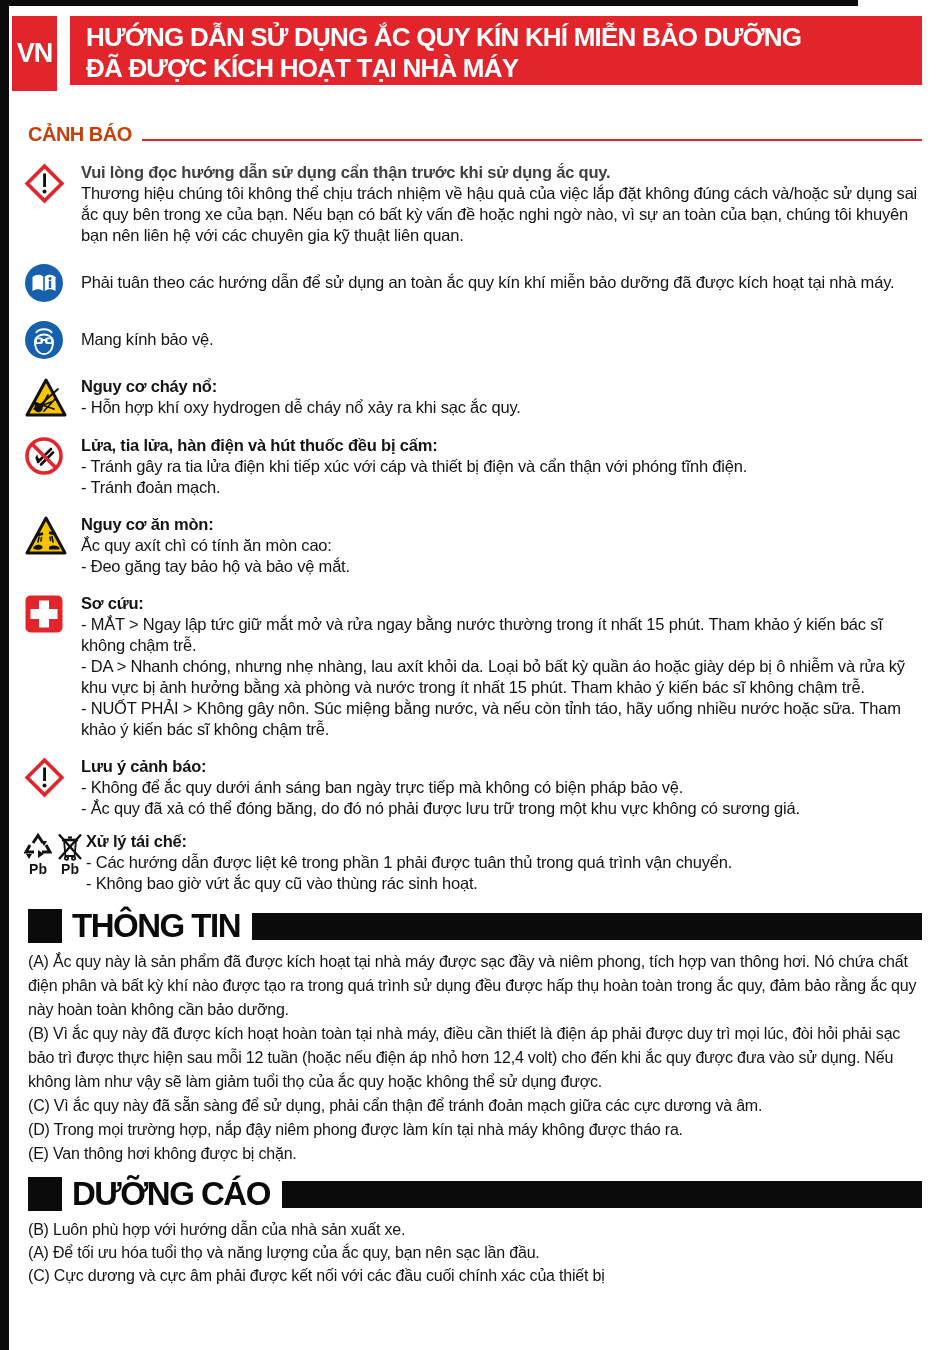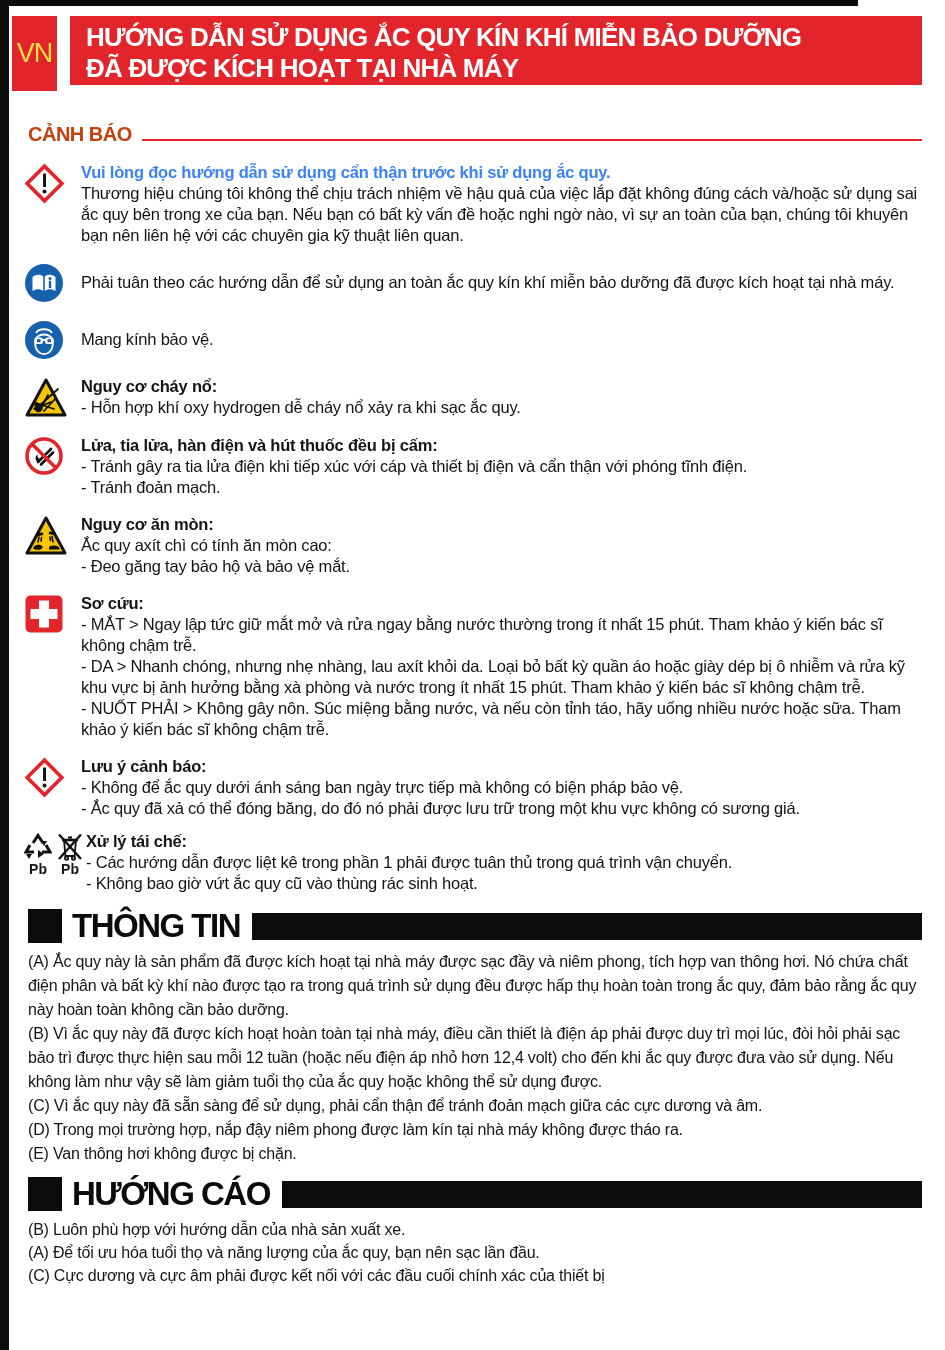--- a/index.html
+++ b/index.html
@@ -6,38 +6,38 @@
   body{
     width:945px;height:1350px;position:relative;overflow:hidden;background:#ffffff;
     font-family:"Liberation Sans", sans-serif;color:#141414;
   }
   .edge-left{position:absolute;left:0;top:0;width:9px;height:1350px;background:#0b0b0b;}
   .edge-top{position:absolute;left:0;top:0;width:858px;height:6px;background:#0b0b0b;}
   .doc{position:absolute;left:12px;top:0;width:910px;}
 
   
   .header-row{display:flex;gap:13px;margin-top:16px;}
-  .vn-badge{flex:0 0 45px;height:75px;background:#E2242B;color:#fde047;display:flex;align-items:center;justify-content:center;
-    font-weight:normal;font-size:27px;letter-spacing:-1px;}
+  .vn-badge{flex:0 0 45px;height:75px;background:#E2242B;color:#ffffff;display:flex;align-items:center;justify-content:center;
+    font-weight:bold;font-size:27px;letter-spacing:-1px;}
   .title-bar{flex:1;background:#E2242B;color:#fff;padding:6px 12px 0 16px;height:69px;box-sizing:border-box;}
   .title-bar .t{font-weight:bold;font-size:26px;line-height:31px;letter-spacing:-0.8px;}
 
   
   .warn-heading-row{display:flex;align-items:flex-end;gap:10px;margin:32px 0 0 16px;}
   .warn-heading{color:#c2410c;font-weight:bold;font-size:20px;letter-spacing:-0.5px;}
   .warn-rule{flex:1;height:2px;background:#E2242B;margin-bottom:5px;}
 
   
   .warn-item{display:flex;margin-left:12px;margin-top:16px;}
   .warn-item.center{align-items:center;}
   .icon-cell{flex:0 0 57px;padding-top:1px;}
   .icon-cell.wide{flex:0 0 62px;}
   .text-cell{flex:1;font-size:16.5px;line-height:21px;letter-spacing:-0.2px;}
   .w-title{font-weight:bold;}
-  .w-title.red{color:#3b82f6;}
+  .w-title.red{color:#404040;}
   .pb-pair{display:flex;gap:4px;}
   .pb-icon{display:flex;flex-direction:column;align-items:center;width:28px;}
   .pb-label{font-weight:bold;font-size:14px;line-height:15px;letter-spacing:0;}
 
   
   .section-header{display:flex;align-items:center;margin:16px 0 0 16px;height:36px;}
   .section-header.kc{margin-top:10px;}
   .sq{width:34px;height:34px;background:#0b0b0b;flex:0 0 34px;}
   .section-title{font-weight:bold;font-size:33px;letter-spacing:-1.5px;color:#0b0b0b;padding:0 12px 0 10px;white-space:nowrap;}
   .section-bar{flex:1;height:27px;background:#0b0b0b;}
@@ -258,21 +258,21 @@
   <div class="section-body">
     <p>(A) Ắc quy này là sản phẩm đã được kích hoạt tại nhà máy được sạc đầy và niêm phong, tích hợp van thông hơi. Nó chứa chất điện phân và bất kỳ khí nào được tạo ra trong quá trình sử dụng đều được hấp thụ hoàn toàn trong ắc quy, đảm bảo rằng ắc quy này hoàn toàn không cần bảo dưỡng.</p>
     <p>(B) Vì ắc quy này đã được kích hoạt hoàn toàn tại nhà máy, điều cần thiết là điện áp phải được duy trì mọi lúc, đòi hỏi phải sạc bảo trì được thực hiện sau mỗi 12 tuần (hoặc nếu điện áp nhỏ hơn 12,4 volt) cho đến khi ắc quy được đưa vào sử dụng. Nếu không làm như vậy sẽ làm giảm tuổi thọ của ắc quy hoặc không thể sử dụng được.</p>
     <p>(C) Vì ắc quy này đã sẵn sàng để sử dụng, phải cẩn thận để tránh đoản mạch giữa các cực dương và âm.</p>
     <p>(D) Trong mọi trường hợp, nắp đậy niêm phong được làm kín tại nhà máy không được tháo ra.</p>
     <p>(E) Van thông hơi không được bị chặn.</p>
   </div>
 
   <div class="section-header kc">
     <div class="sq"></div>
-    <div class="section-title">HƯỚNG CÁO</div>
+    <div class="section-title">DƯỠNG CÁO</div>
     <div class="section-bar"></div>
   </div>
   <div class="section-body advice">
     <p>(B) Luôn phù hợp với hướng dẫn của nhà sản xuất xe.</p>
     <p>(A) Để tối ưu hóa tuổi thọ và năng lượng của ắc quy, bạn nên sạc lần đầu.</p>
     <p>(C) Cực dương và cực âm phải được kết nối với các đầu cuối chính xác của thiết bị</p>
   </div>
 
 </div>
 

